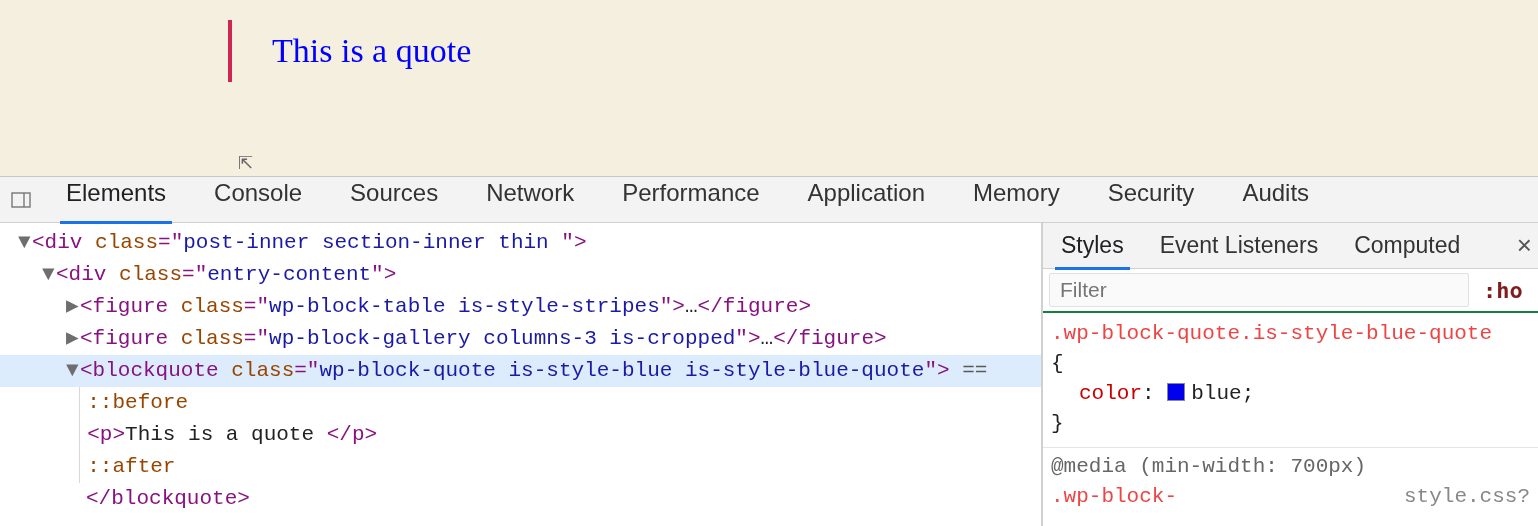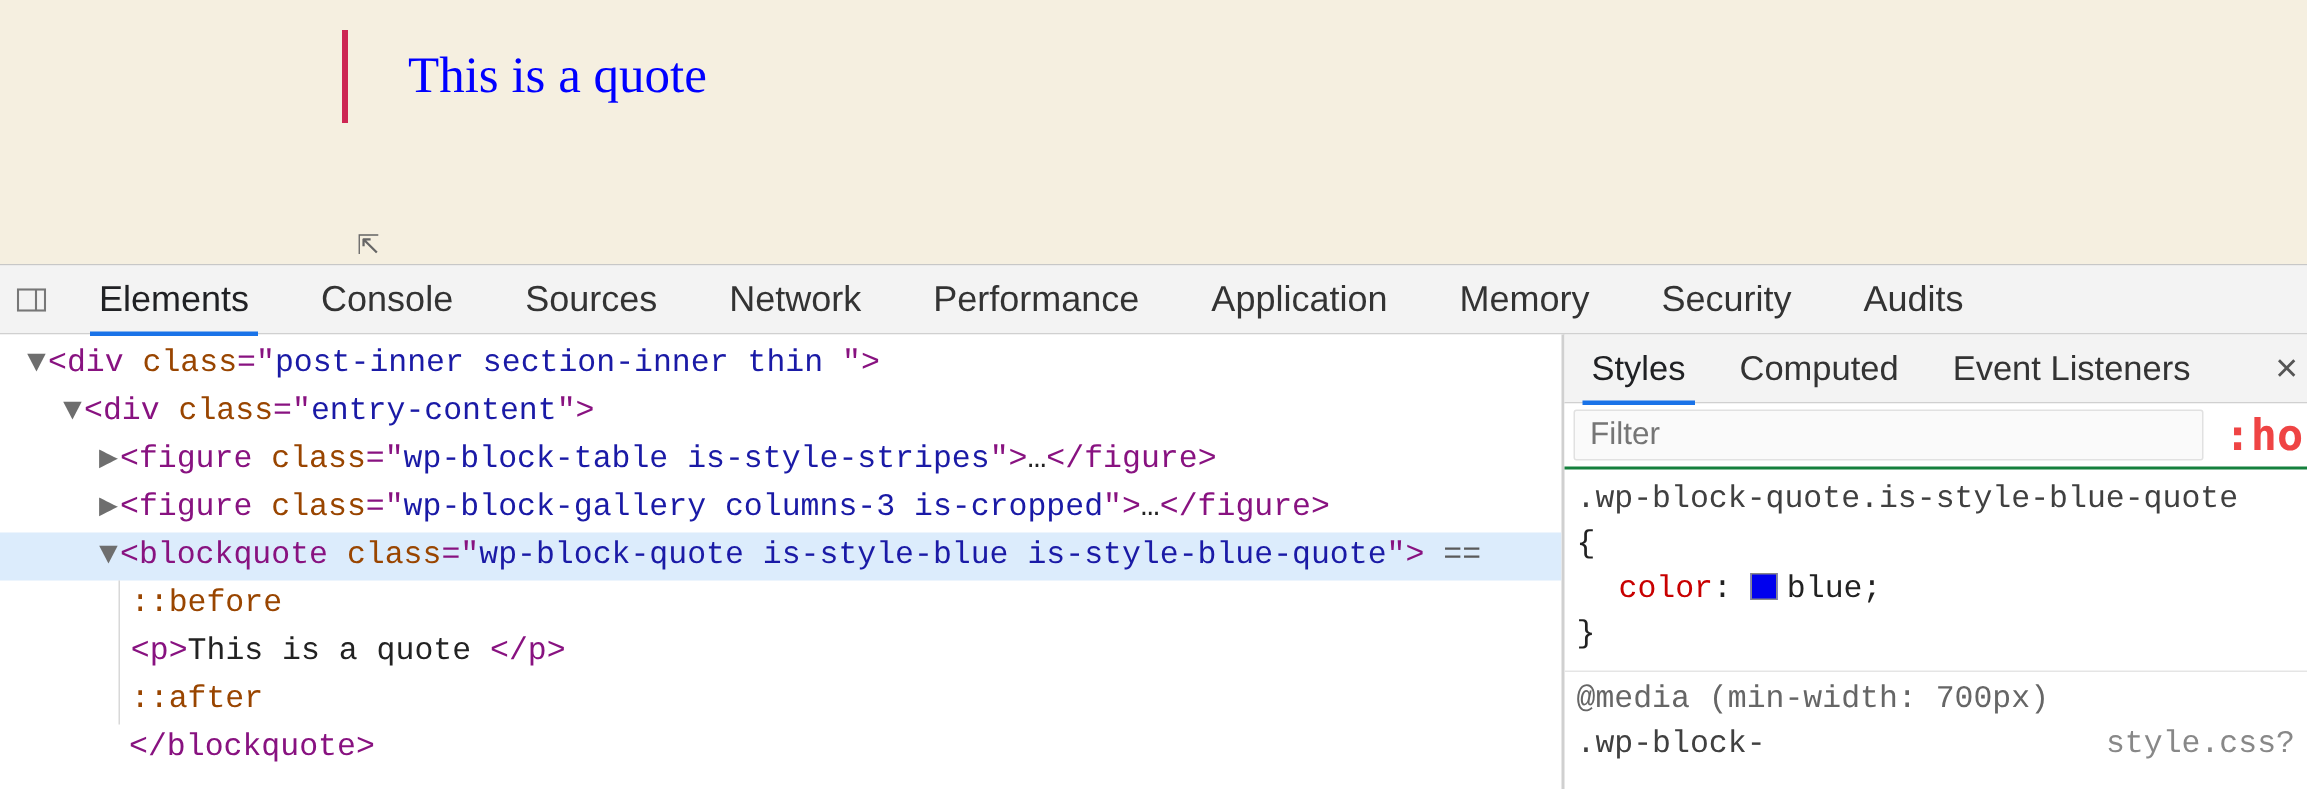--- a/index.html
+++ b/index.html
@@ -11,21 +11,21 @@
   .quote-text { color: #0000ff; font-size: 34px; font-family: Georgia, "Times New Roman", serif; }
   .resize-handle { position: absolute; left: 238px; bottom: 2px; color: #666; font-size: 18px; }
 
   
   .devtools { display: flex; flex-direction: column; height: 350px; background: #fff; border-top: 1px solid #c7c7c7; }
 
   
   .tabbar { display: flex; align-items: center; height: 46px; background: #f3f3f3; border-bottom: 1px solid #d0d0d0; padding-left: 4px; }
   .dock-icon { width: 30px; height: 30px; margin: 0 6px 0 2px; display: flex; align-items: center; justify-content: center; }
   .dock-icon svg { stroke: #5a5a5a; }
-  .tab { padding: 16px 24px; height: 46px; display: flex; align-items: center; font-size: 24px; color: #333; position: relative; cursor: default; }
+  .tab { padding: 16px 24px; height: 46px; display: flex; align-items: flex-end; font-size: 24px; color: #333; position: relative; cursor: default; }
   .tab.active { color: #202124; }
   .tab.active::after { content: ""; position: absolute; left: 18px; right: 18px; bottom: -1px; height: 3px; background: #1a73e8; }
 
   
   .panels { display: flex; height: 304px; }
 
   
   .elements-panel { width: 1042px; overflow: hidden; font-family: Menlo, Consolas, "Courier New", monospace; font-size: 21px; line-height: 32px; padding-top: 4px; background: #fff; border-right: 1px solid #d0d0d0; }
   .node-row { white-space: pre; padding-left: 18px; position: relative; }
   .node-row .disclosure { color: #6e6e6e; display: inline-block; width: 14px; }
@@ -50,25 +50,25 @@
   
   .styles-panel { flex: 1; display: flex; flex-direction: column; border-left: 1px solid #d0d0d0; }
   .sidebar-tabs { display: flex; align-items: center; height: 46px; border-bottom: 1px solid #d0d0d0; background: #f3f3f3; }
   .sidebar-tab { padding: 0 18px; height: 46px; display: flex; align-items: center; font-size: 23px; color: #333; position: relative; cursor: default; text-align: center; }
   .sidebar-tab.active { color: #202124; }
   .sidebar-tab.active::after { content: ""; position: absolute; left: 12px; right: 12px; bottom: -1px; height: 3px; background: #1a73e8; }
   .sidebar-close { margin-left: auto; padding: 0 6px 0 10px; font-size: 26px; color: #555; }
 
   .filter-row { display: flex; align-items: center; height: 44px; border-bottom: 2px solid #15803d; background: #fff; }
   .filter-input { flex: 0 0 420px; margin: 4px 6px; height: 34px; border: 1px solid #e1e1e1; background: #fafafa; font-size: 21px; color: #777; padding: 2px 10px; border-radius: 2px; }
-  .hov { font-size: 29px; color: #ef4444; margin-left: 8px; font-family: Menlo, Consolas, monospace; font-weight: 600; }
+  .hov { font-size: 22px; color: #7f1d1d; margin-left: 8px; font-family: Menlo, Consolas, monospace; font-weight: 600; }
 
   .rule-body { font-family: Menlo, Consolas, "Courier New", monospace; font-size: 21px; line-height: 30px; padding: 6px 8px 8px 8px; border-bottom: 1px solid #e5e5e5; color: #222; }
   .rule-body.small { padding: 4px 8px 2px 8px; border-bottom: none; white-space: nowrap; overflow: hidden; }
-  .selector { color: #404040; }
+  .selector { color: #ef4444; }
   .brace { color: #222; }
   .propname { color: #c80000; }
   .propval { color: #222; }
   .swatch { display: inline-block; width: 18px; height: 18px; background: #0000ee; border: 1px solid #888; vertical-align: -2px; margin-right: 6px; }
   .media { color: #666; }
   .file-link { color: #888; float: right; }
   .rule-line { padding-left: 28px; }
 </style>
 </head>
 <body>
@@ -145,24 +145,24 @@
       <div class="node-row indent4"><span class="punct">&lt;/</span><span class="tagname">blockquote</span><span class="punct">&gt;</span></div>
 
     </div>
 
     <div class="styles-panel">
       <div class="sidebar-tabs">
         <div class="sidebar-tab active">
             <span>Styles</span>
           </div>
         <div class="sidebar-tab">
-            <span>Computed</span>
+            <span>Event Listeners</span>
           </div>
         <div class="sidebar-tab">
-            <span>Event Listeners</span>
+            <span>Computed</span>
           </div>
         <div class="sidebar-close">×</div>
       </div>
 
       <div class="filter-row">
         <input class="filter-input" placeholder="Filter" style="">
         <span class="hov">:ho</span>
       </div>
 
       <div class="rule-body">

